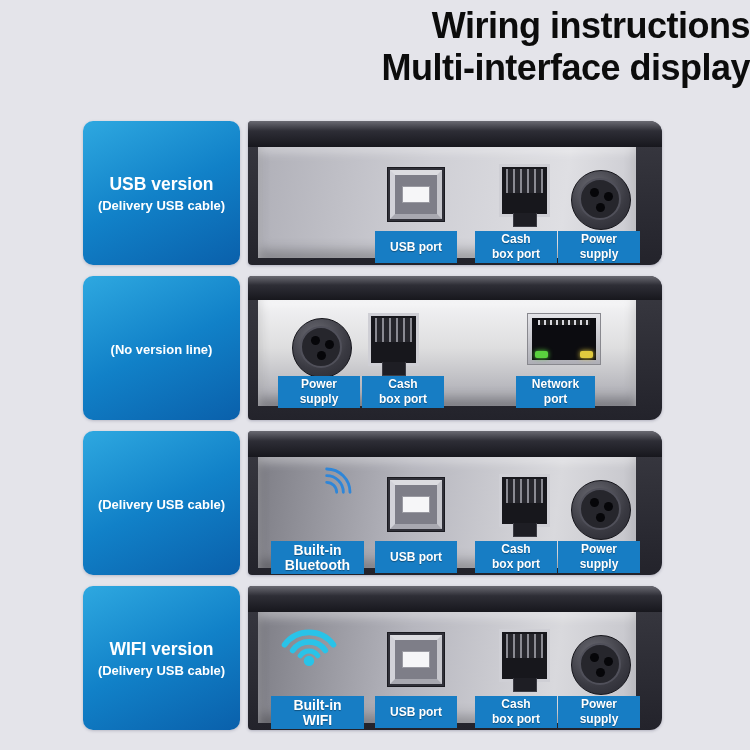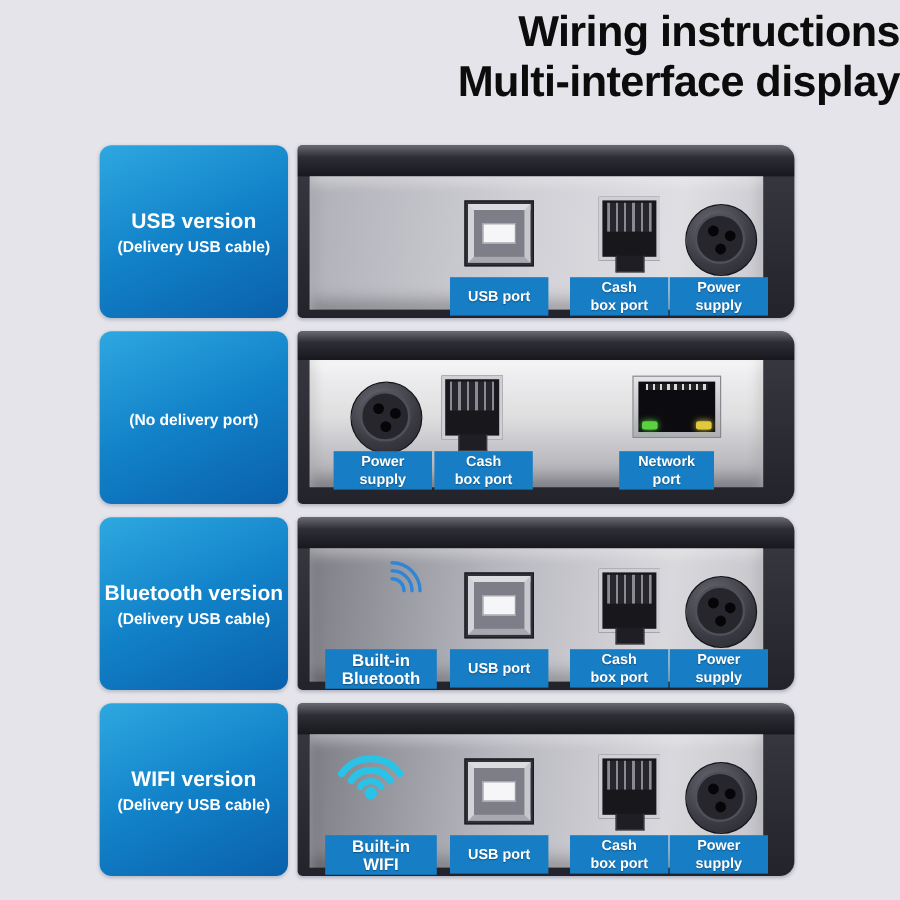--- a/index.html
+++ b/index.html
@@ -131,21 +131,21 @@
     <div class="plabel pl-usb">USB port</div>
     <div class="plabel pl-cash">Cash
 box port</div>
     <div class="plabel pl-power">Power
 supply</div>
   </div>
 </div>
 
 <div class="row" id="row2">
   <div class="vbox">
-    <div class="vbox-sub">(No delivery port)</div>
+    <div class="vbox-sub">(No version line)</div>
   </div>
   <div class="photo net">
     <div class="bar"></div>
     <div class="inset"></div>
     <div class="din pos2-din">
       <div class="inner">
           <div class="pin pin1"></div>
           <div class="pin pin2"></div>
           <div class="pin pin3"></div>
         </div>
@@ -165,21 +165,20 @@
 supply</div>
     <div class="plabel pl2 pl2-cash">Cash
 box port</div>
     <div class="plabel pl2 pl2-net">Network
 port</div>
   </div>
 </div>
 
 <div class="row" id="row3">
   <div class="vbox">
-    <div class="vbox-title">Bluetooth version</div>
     <div class="vbox-sub">(Delivery USB cable)</div>
   </div>
   <div class="photo">
     <div class="bar"></div>
     <div class="inset"></div>
     <div class="bt-waves">
       <svg width="30" height="30" viewBox="0 0 36 36" fill="none">
         <path d="M2 22 A12 12 0 0 1 14 34" stroke="#2f86d8" stroke-width="3.4" stroke-linecap="round"></path>
         <path d="M2 14 A20 20 0 0 1 22 34" stroke="#2f86d8" stroke-width="3.4" stroke-linecap="round"></path>
         <path d="M2 6 A28 28 0 0 1 30 34" stroke="#2f86d8" stroke-width="3.4" stroke-linecap="round"></path>

